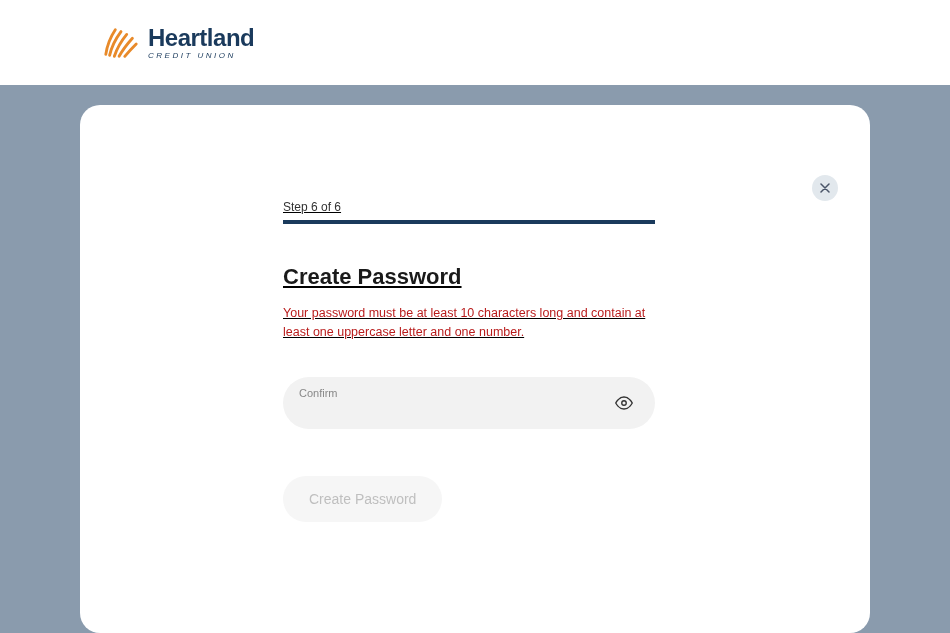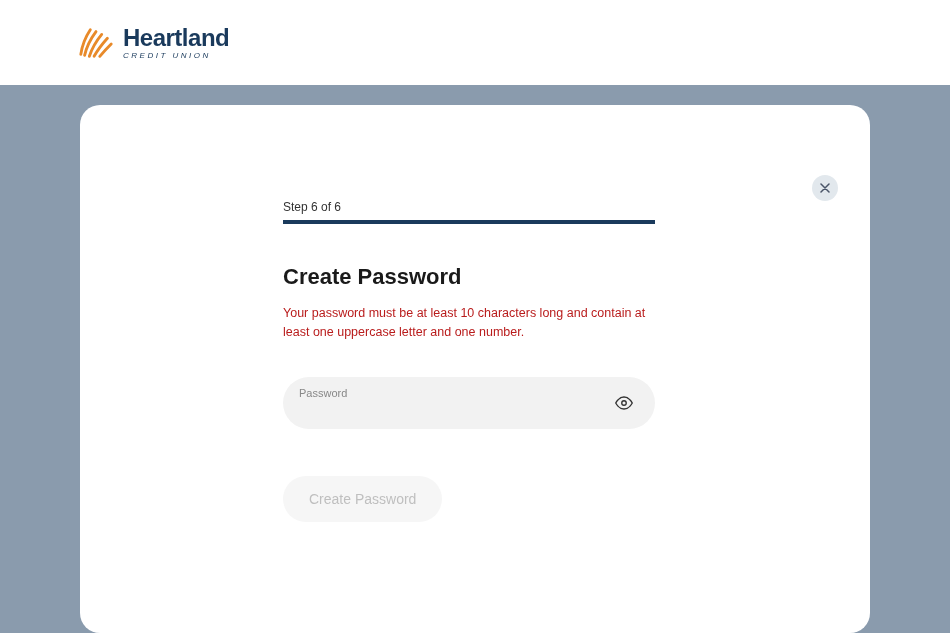--- a/index.html
+++ b/index.html
@@ -12,21 +12,21 @@
       background: #8a9bad;
       width: 950px;
       height: 633px;
       overflow: hidden;
     }
     .header-bar {
       background: white;
       height: 85px;
       display: flex;
       align-items: center;
-      padding-left: 77px;
+      padding-left: 102px;
     }
     .logo {
       display: flex;
       align-items: center;
       gap: 8px;
     }
     .logo-icon {
       width: 38px;
       height: 38px;
     }
@@ -52,20 +52,21 @@
       padding: 20px 80px 0 80px;
       height: 548px;
     }
     .card {
       background: white;
       border-radius: 20px;
       width: 100%;
       height: 100%;
       position: relative;
       padding: 95px 12px 40px 0;
+      text-decoration: underline;
     }
     .close-btn {
       position: absolute;
       top: 70px;
       right: 32px;
       width: 26px;
       height: 26px;
       border-radius: 50%;
       background: #e2e8ed;
       display: flex;
@@ -184,21 +185,21 @@
     </button>
 
     <div class="form-container">
       <div class="step-label">Step 6 of 6</div>
       <div class="progress-bar"></div>
 
       <h1 class="title">Create Password</h1>
       <p class="description">Your password must be at least 10 characters long and contain at least one uppercase letter and one number.</p>
 
       <div class="input-group">
-        <label class="input-label">Password</label>
+        <label class="input-label">Confirm</label>
         <input type="password" class="input-field" style="">
         <button class="eye-icon">
           <svg viewBox="0 0 24 24" fill="none">
             <path d="M1 12s4-8 11-8 11 8 11 8-4 8-11 8-11-8-11-8z" stroke="#333" stroke-width="1.8"></path>
             <circle cx="12" cy="12" r="3" stroke="#333" stroke-width="1.8"></circle>
           </svg>
         </button>
       </div>
 
 

